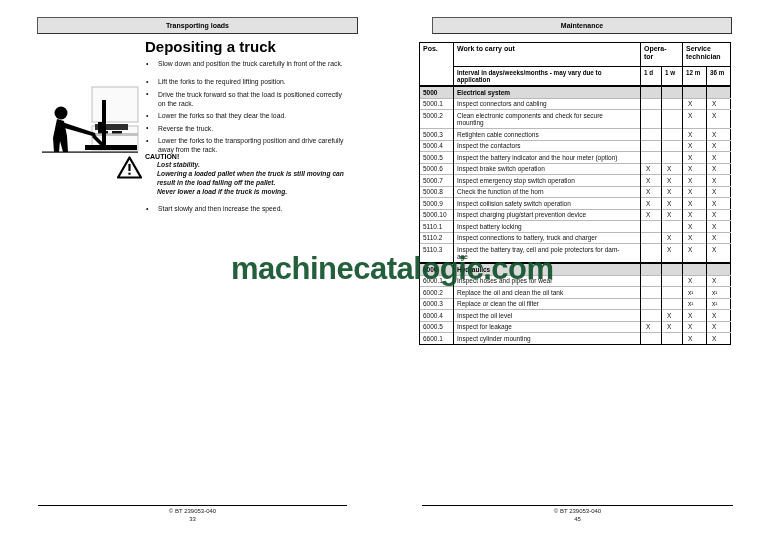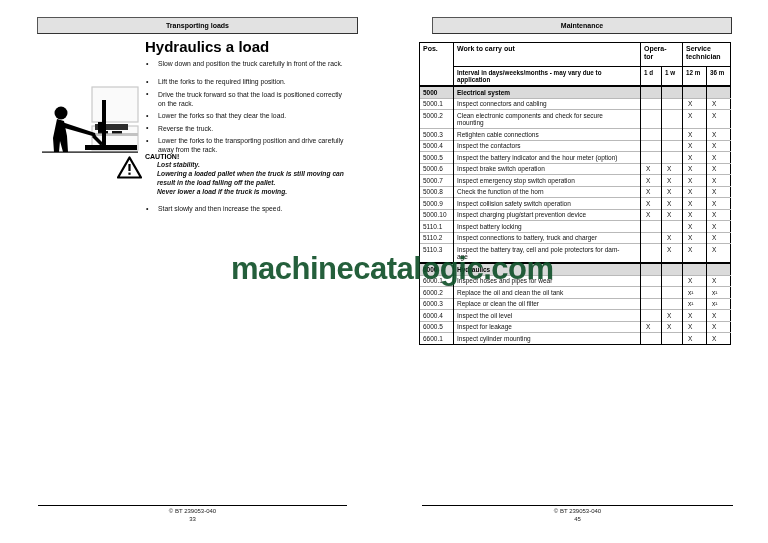--- a/index.html
+++ b/index.html
@@ -65,21 +65,21 @@
   .watermark{
     position:absolute;left:231px;top:251px;font-size:31px;font-weight:bold;
     color:#14532d;opacity:0.93;letter-spacing:-0.5px;z-index:10;pointer-events:none;
   }
 </style>
 </head>
 <body>
 
 <div class="hbar hbar-left">Transporting loads</div>
 
-<div class="page-title">Hydraulics a load</div>
+<div class="page-title">Depositing a truck</div>
 
 <svg class="illustration" viewBox="0 0 100 70" xmlns="http://www.w3.org/2000/svg">
 
   <rect x="52" y="1" width="46" height="35" fill="#fafafa" stroke="#c9c9c9" stroke-width="1.2"></rect>
   <rect x="52" y="40" width="46" height="24" fill="#fafafa" stroke="#c9c9c9" stroke-width="1.2"></rect>
   <rect x="52" y="47" width="46" height="3" fill="#c2c2c2"></rect>
 
   <rect x="55" y="38" width="33" height="6" fill="#2e2e2e"></rect>
   <rect x="58" y="45" width="10" height="2.4" fill="#111"></rect>
   <rect x="72" y="45" width="10" height="2.4" fill="#111"></rect>

